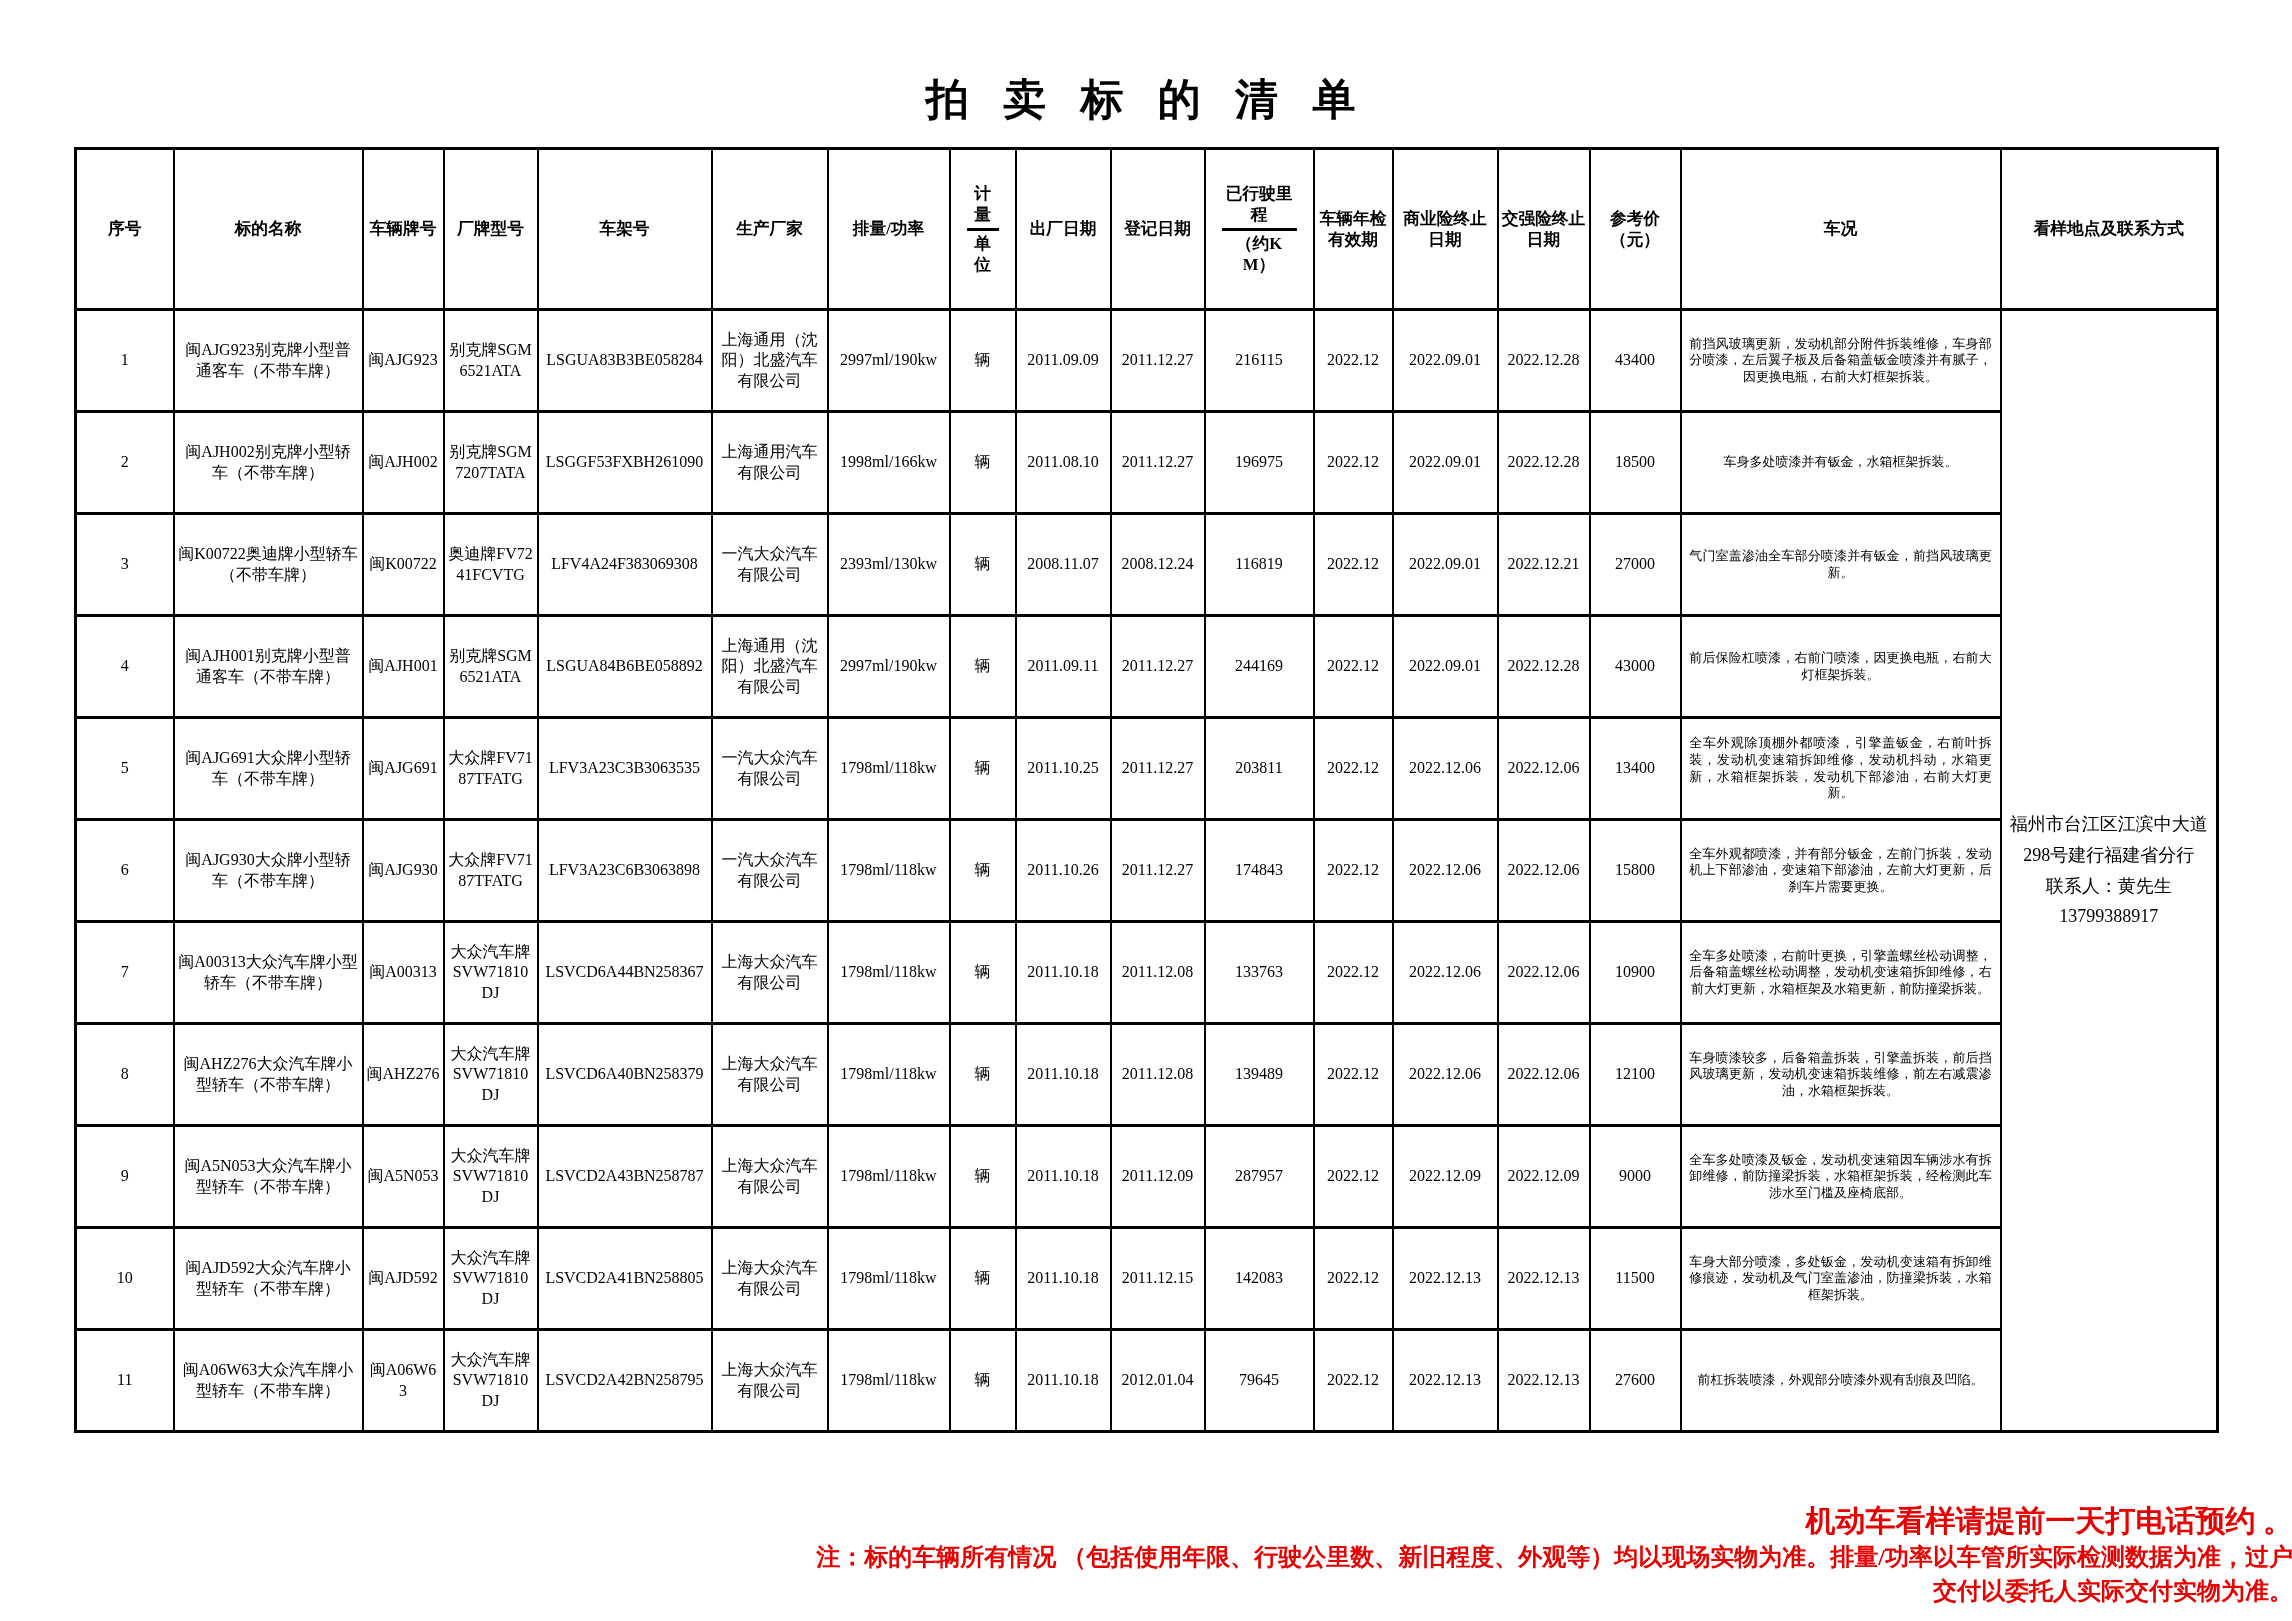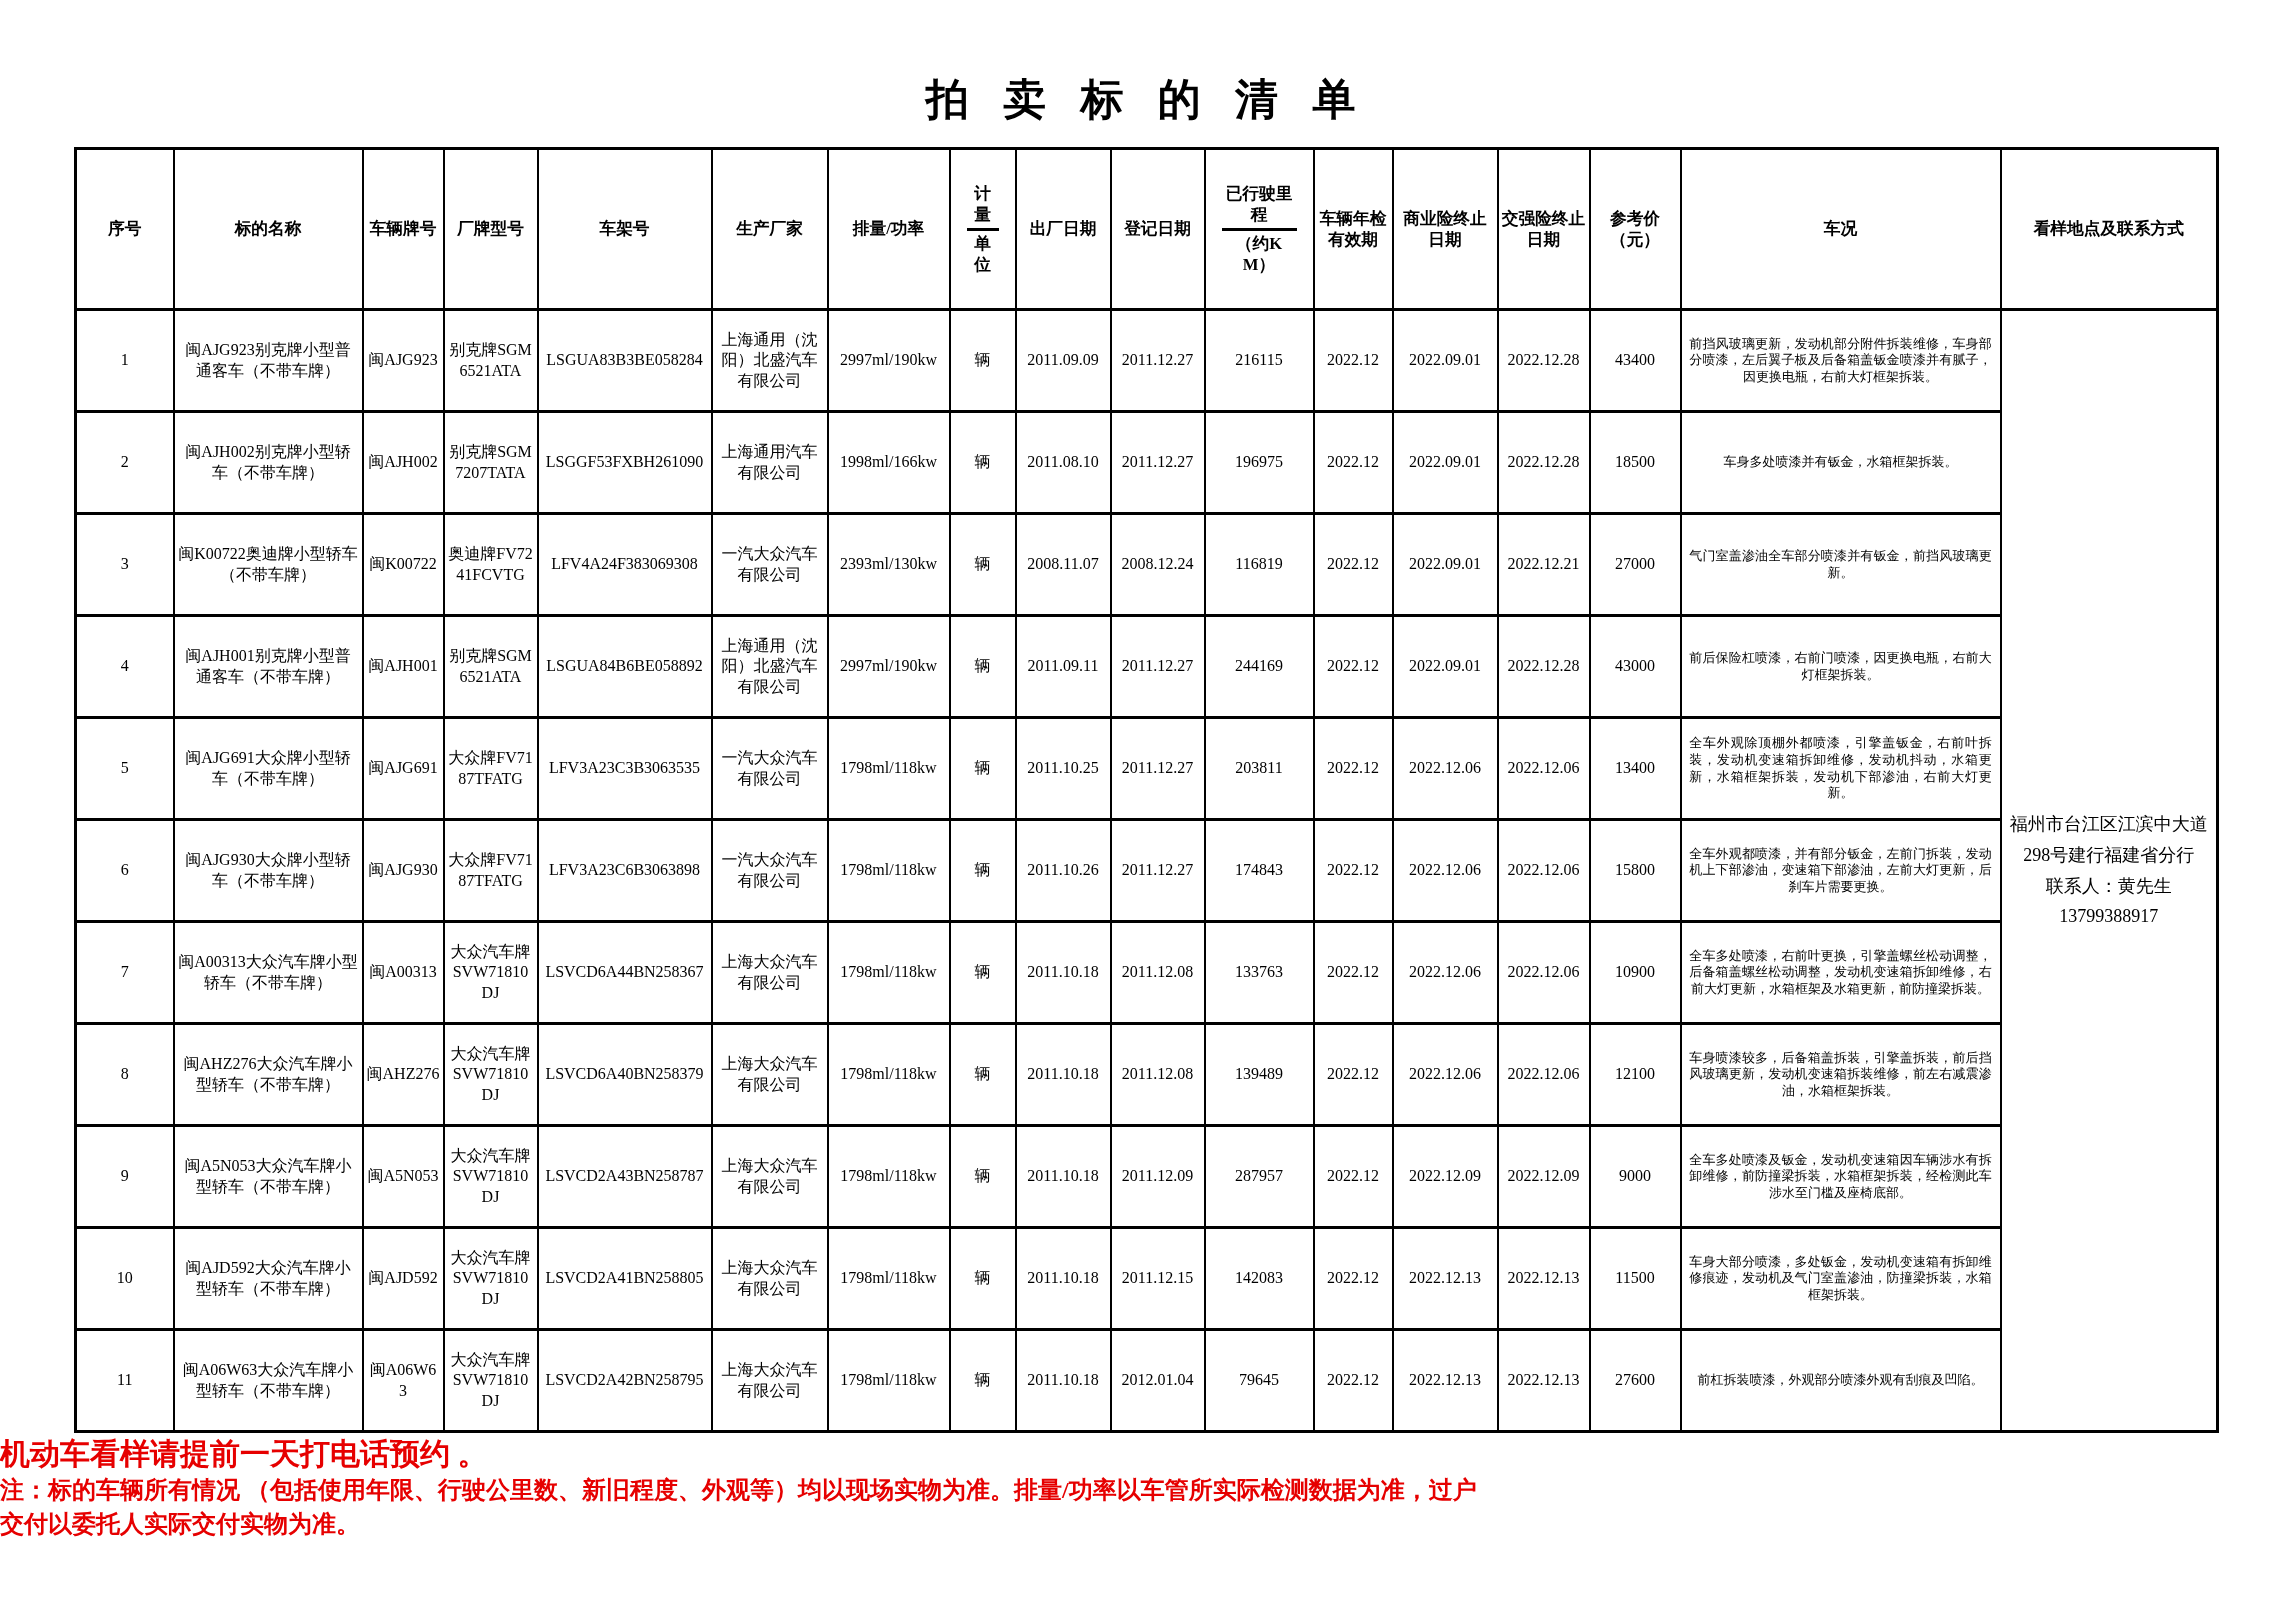--- a/index.html
+++ b/index.html
@@ -15,21 +15,21 @@
   thead tr{height:161px;}
   tbody tr{height:102px;}
   th{font-weight:bold;font-size:16.7px;}
   th.split{padding:16px;}
   .split-wrap{display:flex;flex-direction:column;height:100%;}
   .split-top,.split-bottom{flex:1;display:flex;align-items:center;justify-content:center;padding:2px;}
   .split-top{border-bottom:3.9px solid #000;}
   td.condition-cell{text-align:justify;text-align-last:center;text-justify:inter-character;
        padding:2.9px 7.8px;font-size:13px;}
   td.viewing-cell{font-size:18px;line-height:1.7;padding:3.9px 7.8px;}
-  .notes{position:absolute;left:0;top:1433px;width:100%;text-align:left;
+  .notes{position:absolute;left:0;top:1500px;width:100%;text-align:right;
        font-weight:bold;line-height:1.38;font-family:Liberation Serif, serif;}
   .note-appointment{font-size:30px;}
   .note-line{font-size:24px;}
 </style>
 </head>
 <body>
 
 <h1 class="page-title">拍 卖 标 的 清 单</h1>
 
 <table class="auction">

